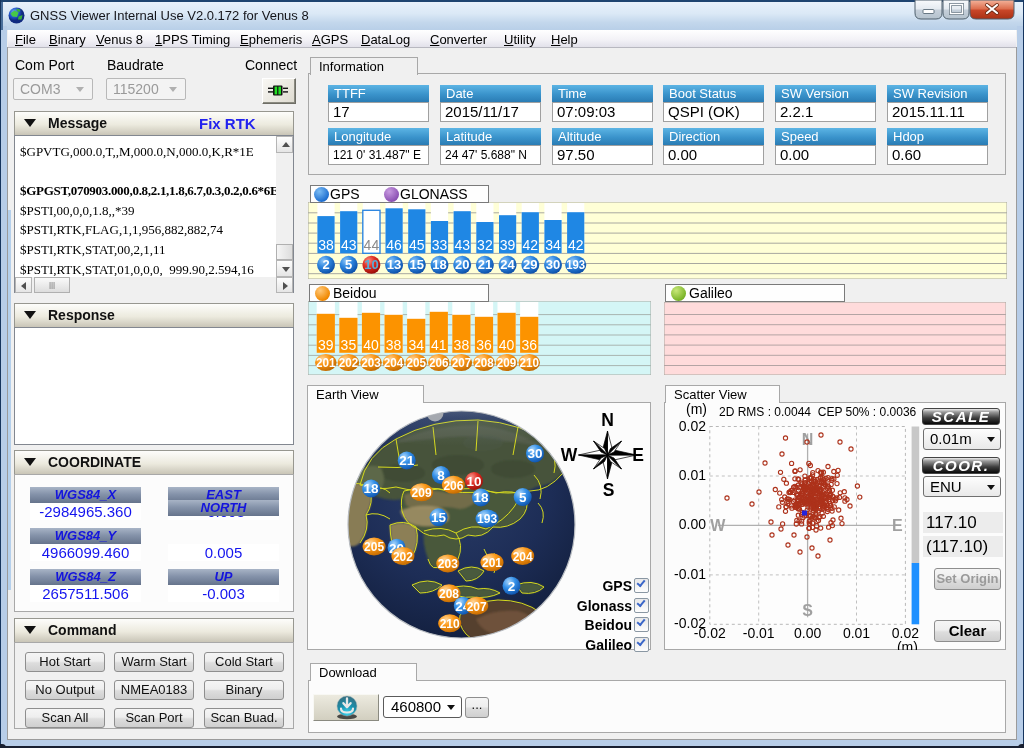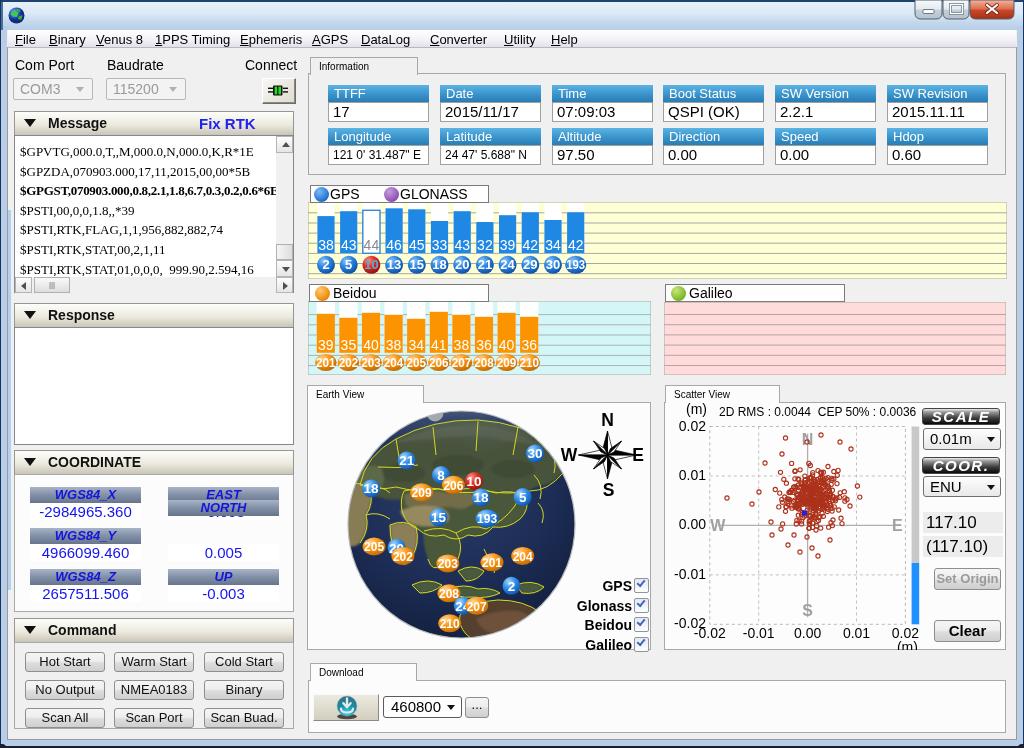--- a/index.html
+++ b/index.html
@@ -3,21 +3,21 @@
 html,body{margin:0;padding:0}
 #win{position:relative;width:1024px;height:748px;font-family:"Liberation Sans",sans-serif;overflow:hidden;background:#f0f0f0}
 .shdr{position:absolute;left:14px;width:278px;height:23px;background:linear-gradient(#fdfdfb,#eceade 55%,#c9c5b7);border:1px solid #979790;font-weight:bold;font-size:14px;color:#111;line-height:23px}
 .shdr .tri{position:absolute;left:9px;top:7px;width:0;height:0;border-left:6px solid transparent;border-right:6px solid transparent;border-top:8px solid #111}
 .shdr .t{position:absolute;left:33px;top:0}
 .clab{position:absolute;width:111px;height:16px;background:linear-gradient(#a8b4c6,#8593aa 45%,#66748c);text-align:center;font-weight:bold;font-style:italic;font-size:13px;color:#1414dd;line-height:16px}
 .cval{position:absolute;width:111px;height:17px;background:#fff;text-align:center;font-size:15px;color:#1414ee;line-height:17px}
 .btn{position:absolute;background:linear-gradient(#f5f5f5,#eeeeee 45%,#dddddd 55%,#cfcfcf);border:1px solid #8e8e8e;border-radius:3px;font-size:13px;color:#111;text-align:center}
 .ihdr{position:absolute;width:101px;height:17px;background:linear-gradient(#5cb4e4,#3a93cb 55%,#2a7cb4);color:#fff;font-size:13px;line-height:17px;padding-left:6px;box-sizing:border-box}
 .ival{position:absolute;width:101px;height:20px;background:#fff;border:1px solid #a0a0a0;box-sizing:border-box;font-size:15px;color:#000;line-height:18px;padding-left:4px}
-.tab{position:absolute;background:#f0f0f0;border:1px solid #a8a8a8;border-bottom:none;font-size:10px;color:#000;padding-left:8px}
+.tab{position:absolute;background:#f0f0f0;border:1px solid #a8a8a8;border-bottom:none;font-size:13px;color:#000;padding-left:8px}
 .leg{position:absolute;background:#fefefe;border:1px solid #7a7a7a;font-size:14px;color:#000}
 .leg .dot{position:absolute;top:1px;width:15px;height:15px;border-radius:50%}
 .cb{position:absolute;width:13px;height:13px;background:linear-gradient(#e8e8e8,#fdfdfd);border:1px solid #8a97a3;border-radius:2px}
 .cb:after{content:"";position:absolute;left:2px;top:1px;width:6px;height:3px;border-left:2px solid #3a66c8;border-bottom:2px solid #3a66c8;transform:rotate(-50deg)}
 .cblab{position:absolute;font-size:14px;font-weight:bold;color:#000;text-align:right;width:70px}
 </style></head><body>
 <div id="win">
 <div style="position:absolute;left:0;top:0;width:1024px;height:30px;background:linear-gradient(#eaf2fb,#dbe9f6 45%,#c3d7ec 75%,#b8cfe8)"></div>
 <div style="position:absolute;left:0;top:0;width:1024px;height:2px;background:#1e4470"></div>
 <div style="position:absolute;left:0;top:0;width:1px;height:748px;background:#16355e"></div>
@@ -38,20 +38,21 @@
           <stop offset="0%" stop-color="#7ab8f0"></stop>
           <stop offset="60%" stop-color="#2255cc"></stop>
           <stop offset="100%" stop-color="#102a80"></stop>
         </radialGradient>
       </defs>
 <circle cx="8.5" cy="8.5" r="8" fill="url(#gw)"></circle>
 <path d="M2.5 6.5 L6.5 3.5 L10.5 5.5 L9 10 L4.5 9.5 Z" fill="#46c846"></path>
       <path d="M10.5 9.5 L14.5 8 L13.5 12.5 L10 12.5 Z" fill="#38b038"></path>
       <path d="M8.5 1.5 L12.5 2.8 L11.5 5 L9 4.2 Z" fill="#38b038"></path>
 </svg>
+<div style="position:absolute;left:30px;top:8px;font-size:13px;color:#15151a">GNSS Viewer Internal Use V2.0.172 for Venus 8</div>
 <svg style="position:absolute;left:914px;top:0" width="103" height="21" viewBox="0 0 103 21">
 <defs>
 <linearGradient id="wb" x1="0" y1="0" x2="0" y2="1">
           <stop offset="0" stop-color="#f8fafc"></stop>
           <stop offset=".48" stop-color="#e4eaf0"></stop>
           <stop offset=".52" stop-color="#c6d0da"></stop>
           <stop offset="1" stop-color="#b4c2cd"></stop>
         </linearGradient>
 <linearGradient id="wbr" x1="0" y1="0" x2="0" y2="1">
           <stop offset="0" stop-color="#f4b49c"></stop>
@@ -98,21 +99,20 @@
       <rect x="15" y="6.2" width="5" height="1.4" fill="#111"></rect>
 </svg>
 <div class="shdr" style="top:111px">
       <span class="tri"></span>
       <span class="t">Message</span>
       <span style="position:absolute;left:184px;top:0;color:#2222ee;font-size:15px">Fix RTK</span>
     </div>
 <div style="position:absolute;left:14px;top:135px;width:280px;height:158px;background:#fff;border:1px solid #828790;box-sizing:border-box"></div>
 <div style="position:absolute;left:15px;top:136px;width:261px;height:140px;overflow:hidden">
 <div style="position:absolute;left:5px;top:8px;font-family:'Liberation Serif',serif;font-size:13px;color:#000;white-space:nowrap;">$GPVTG,000.0,T,,M,000.0,N,000.0,K,R*1E</div>
-<div style="position:absolute;left:5px;top:28px;font-family:'Liberation Serif',serif;font-size:13px;color:#000;white-space:nowrap;">$GPZDA,070903.000,17,11,2015,00,00*5B</div>
 <div style="position:absolute;left:5px;top:47px;font-family:'Liberation Serif',serif;font-size:13px;color:#000;white-space:nowrap;letter-spacing:-0.3px;font-weight:bold;">$GPGST,070903.000,0.8,2.1,1.8,6.7,0.3,0.2,0.6*6E</div>
 <div style="position:absolute;left:5px;top:67px;font-family:'Liberation Serif',serif;font-size:13px;color:#000;white-space:nowrap;">$PSTI,00,0,0,1.8,,*39</div>
 <div style="position:absolute;left:5px;top:86px;font-family:'Liberation Serif',serif;font-size:13px;color:#000;white-space:nowrap;">$PSTI,RTK,FLAG,1,1,956,882,882,74</div>
 <div style="position:absolute;left:5px;top:106px;font-family:'Liberation Serif',serif;font-size:13px;color:#000;white-space:nowrap;">$PSTI,RTK,STAT,00,2,1,11</div>
 <div style="position:absolute;left:5px;top:126px;font-family:'Liberation Serif',serif;font-size:13px;color:#000;white-space:nowrap;">$PSTI,RTK,STAT,01,0,0,0,&nbsp; 999.90,2.594,16</div>
 </div>
 <div style="position:absolute;left:276px;top:136px;width:17px;height:141px;background:#f0f0f0"></div>
 <div style="position:absolute;left:276px;top:136px;width:17px;height:17px;background:linear-gradient(#fdfdfd,#e5e5e5);border:1px solid #b5b5b5;box-sizing:border-box"></div>
 <div style="position:absolute;left:282px;top:142px;width:0;height:0;border-left:4px solid transparent;border-right:4px solid transparent;border-bottom:5px solid #505050"></div>
 <div style="position:absolute;left:276px;top:260px;width:17px;height:17px;background:linear-gradient(#fdfdfd,#e5e5e5);border:1px solid #b5b5b5;box-sizing:border-box"></div>

